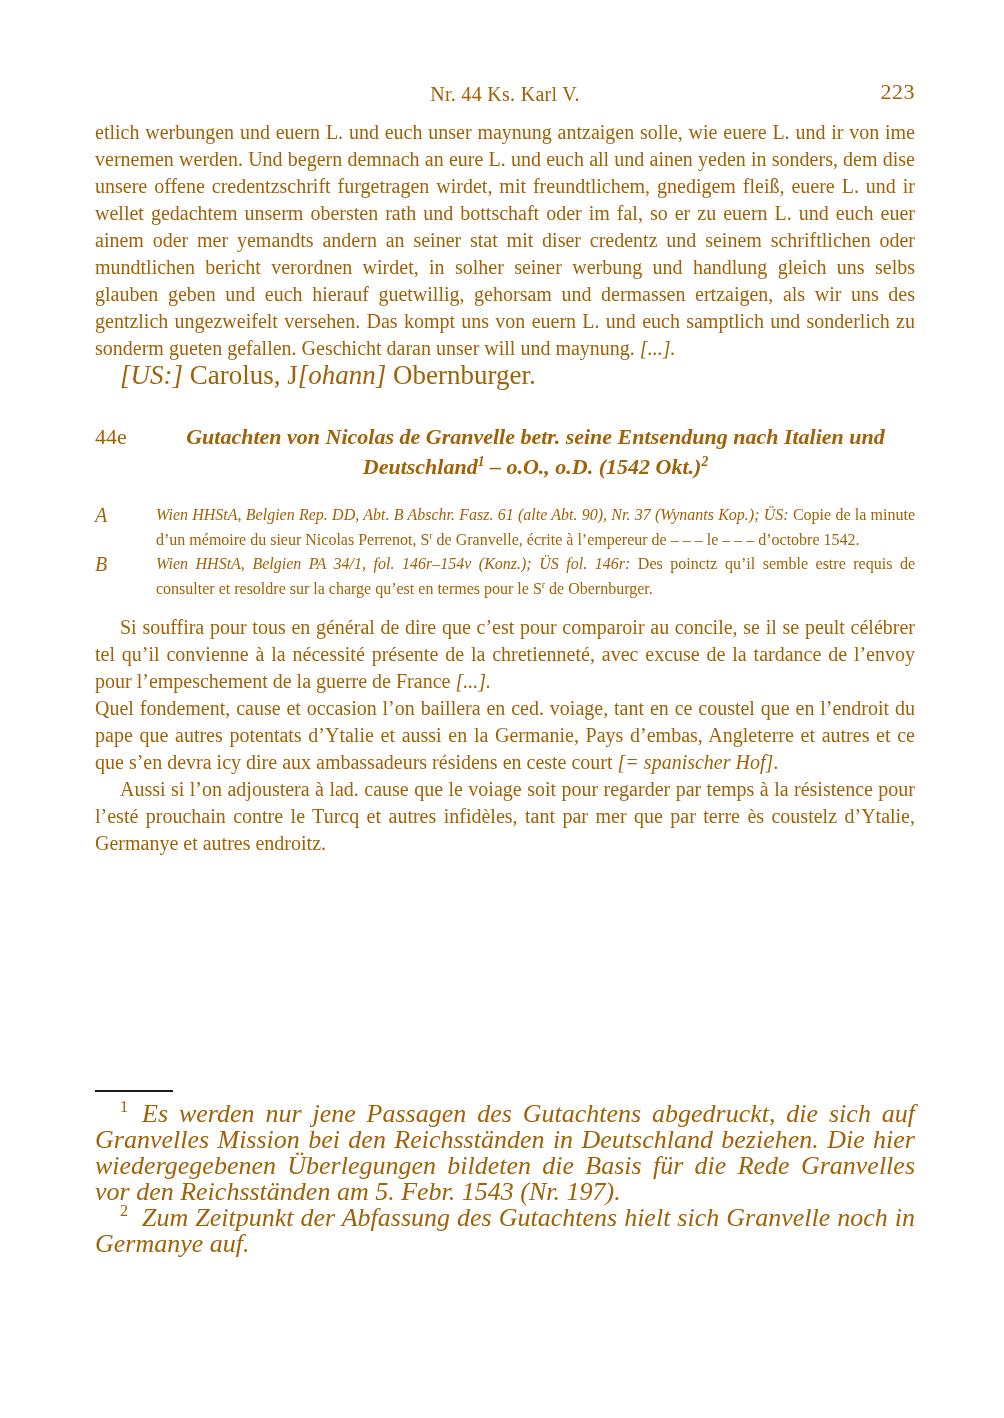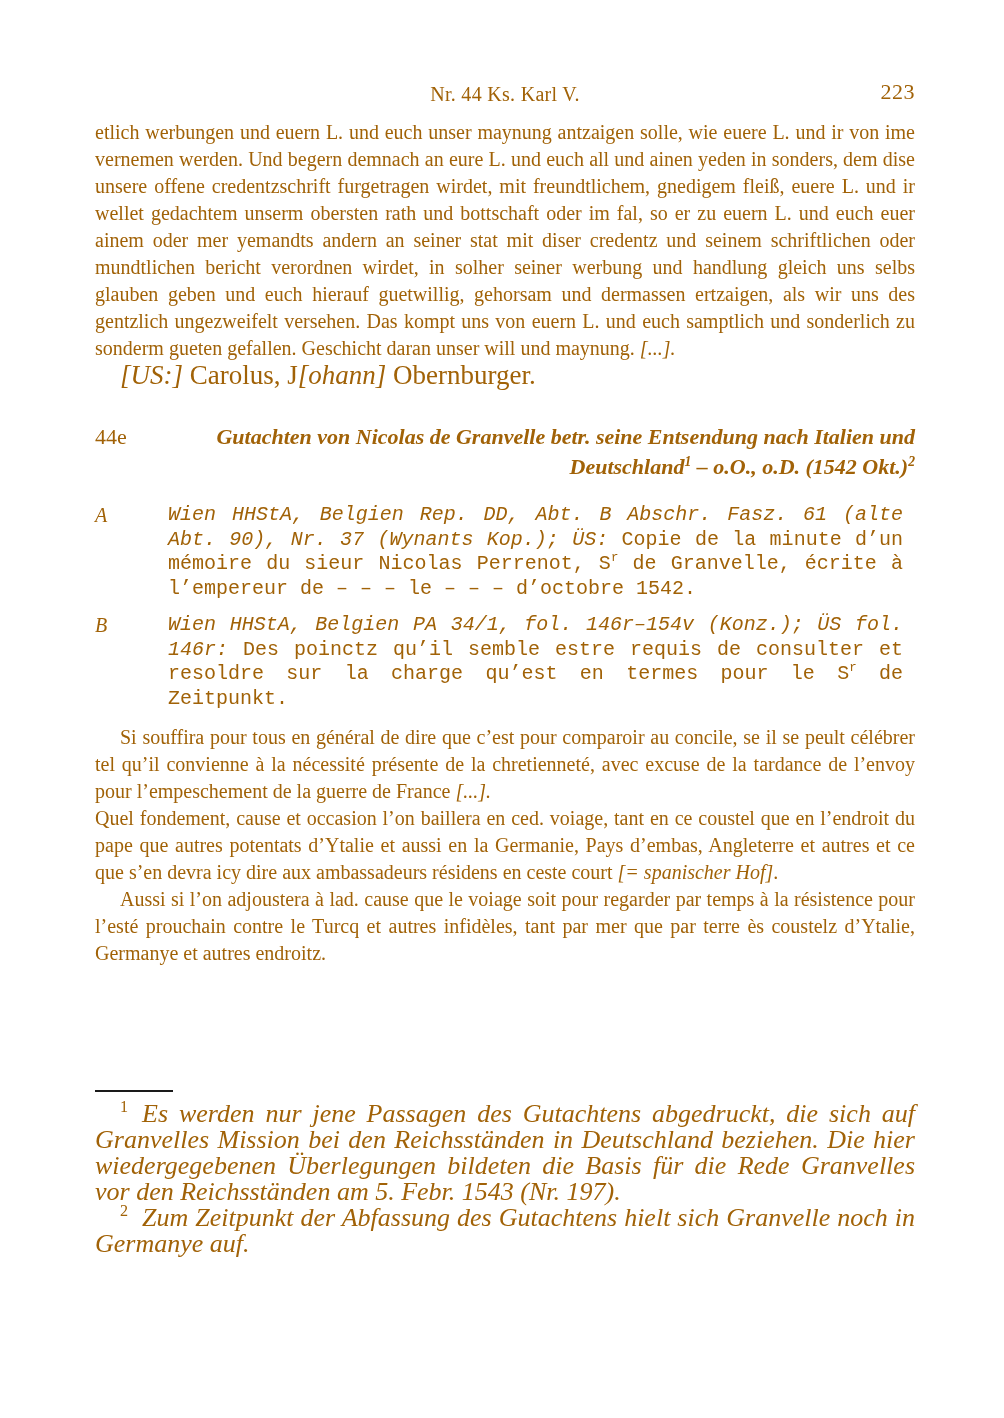--- a/index.html
+++ b/index.html
@@ -53,41 +53,40 @@
   .doc-number {
     position:absolute; left:0; top:0;
     font-style:normal; font-weight:normal;
   }
   .doc-title {
     margin:0;
     font-weight:bold;
     font-style:italic;
     font-size:22px;
     line-height:30px;
-    text-align:right;
+    text-align:center;
   }
   sup { font-size:62%; line-height:0; }
   
   .apparatus { margin-top:21px; }
   .app-entry {
     position:relative;
     padding-left:61px;
     margin:0;
   }
   .app-label {
     position:absolute; left:0; top:0;
     font-style:italic;
     font-size:20px; line-height:24.5px;
   }
   .app-text {
-    margin:12px;
-    font-size:20px;
+    margin:0;
+    font-size:16px;
     line-height:24.5px;
     text-align:justify;
-    font-family:Liberation Mono, monospace;
   }
   .app-text i { font-style:italic; }
   
   .memo { margin-top:13px; }
   .memo .indent { text-indent:25px; }
   
   .footnotes {
     position:absolute;
     left:95px; right:89px; top:1090px;
   }
@@ -126,21 +125,21 @@
     <h2 class="doc-title"><span>Gutachten von Nicolas de Granvelle betr. seine Entsendung nach Italien und Deutschland</span><sup>1</sup><span> – o.O., o.D. (1542 Okt.)</span><sup>2</sup></h2>
   </section>
 
   <section class="apparatus">
     <div class="app-entry">
       <span class="app-label">A</span>
       <p class="app-text"><i>Wien HHStA, Belgien Rep. DD, Abt. B Abschr. Fasz. 61 (alte Abt. 90), Nr. 37 (Wynants Kop.); ÜS:</i> <span>Copie de la minute d’un mémoire du sieur Nicolas Perrenot, S</span><sup>r</sup><span> de Granvelle, écrite à l’empereur de – – – le – – – d’octobre 1542.</span></p>
     </div>
     <div class="app-entry">
       <span class="app-label">B</span>
-      <p class="app-text"><i>Wien HHStA, Belgien PA 34/1, fol. 146r–154v (Konz.); ÜS fol. 146r:</i> <span>Des poinctz qu’il semble estre requis de consulter et resoldre sur la charge qu’est en termes pour le S</span><sup>r</sup><span> de Zeitpunkt.</span></p>
+      <p class="app-text"><i>Wien HHStA, Belgien PA 34/1, fol. 146r–154v (Konz.); ÜS fol. 146r:</i> <span>Des poinctz qu’il semble estre requis de consulter et resoldre sur la charge qu’est en termes pour le S</span><sup>r</sup><span> de Obernburger.</span></p>
     </div>
   </section>
 
   <section class="memo">
     <p class="body-par indent"><span>Si souffira pour tous en général de dire que c’est pour comparoir au concile, se il se peult célébrer tel qu’il convienne à la nécessité présente de la chretienneté, avec excuse de la tardance de l’envoy pour l’empeschement de la guerre de France </span><i class="ed">[...].</i></p>
     <p class="body-par"><span>Quel fondement, cause et occasion l’on baillera en ced. voiage, tant en ce coustel que en l’endroit du pape que autres potentats d’Ytalie et aussi en la Germanie, Pays d’embas, Angleterre et autres et ce que s’en devra icy dire aux ambassadeurs résidens en ceste court </span><i class="ed">[= spanischer Hof]</i><span>.</span></p>
     <p class="body-par indent"><span>Aussi si l’on adjoustera à lad. cause que le voiage soit pour regarder par temps à la résistence pour l’esté prouchain contre le Turcq et autres infidèles, tant par mer que par terre ès coustelz d’Ytalie, Germanye et autres endroitz.</span></p>
   </section>
 
   <footer class="footnotes">

